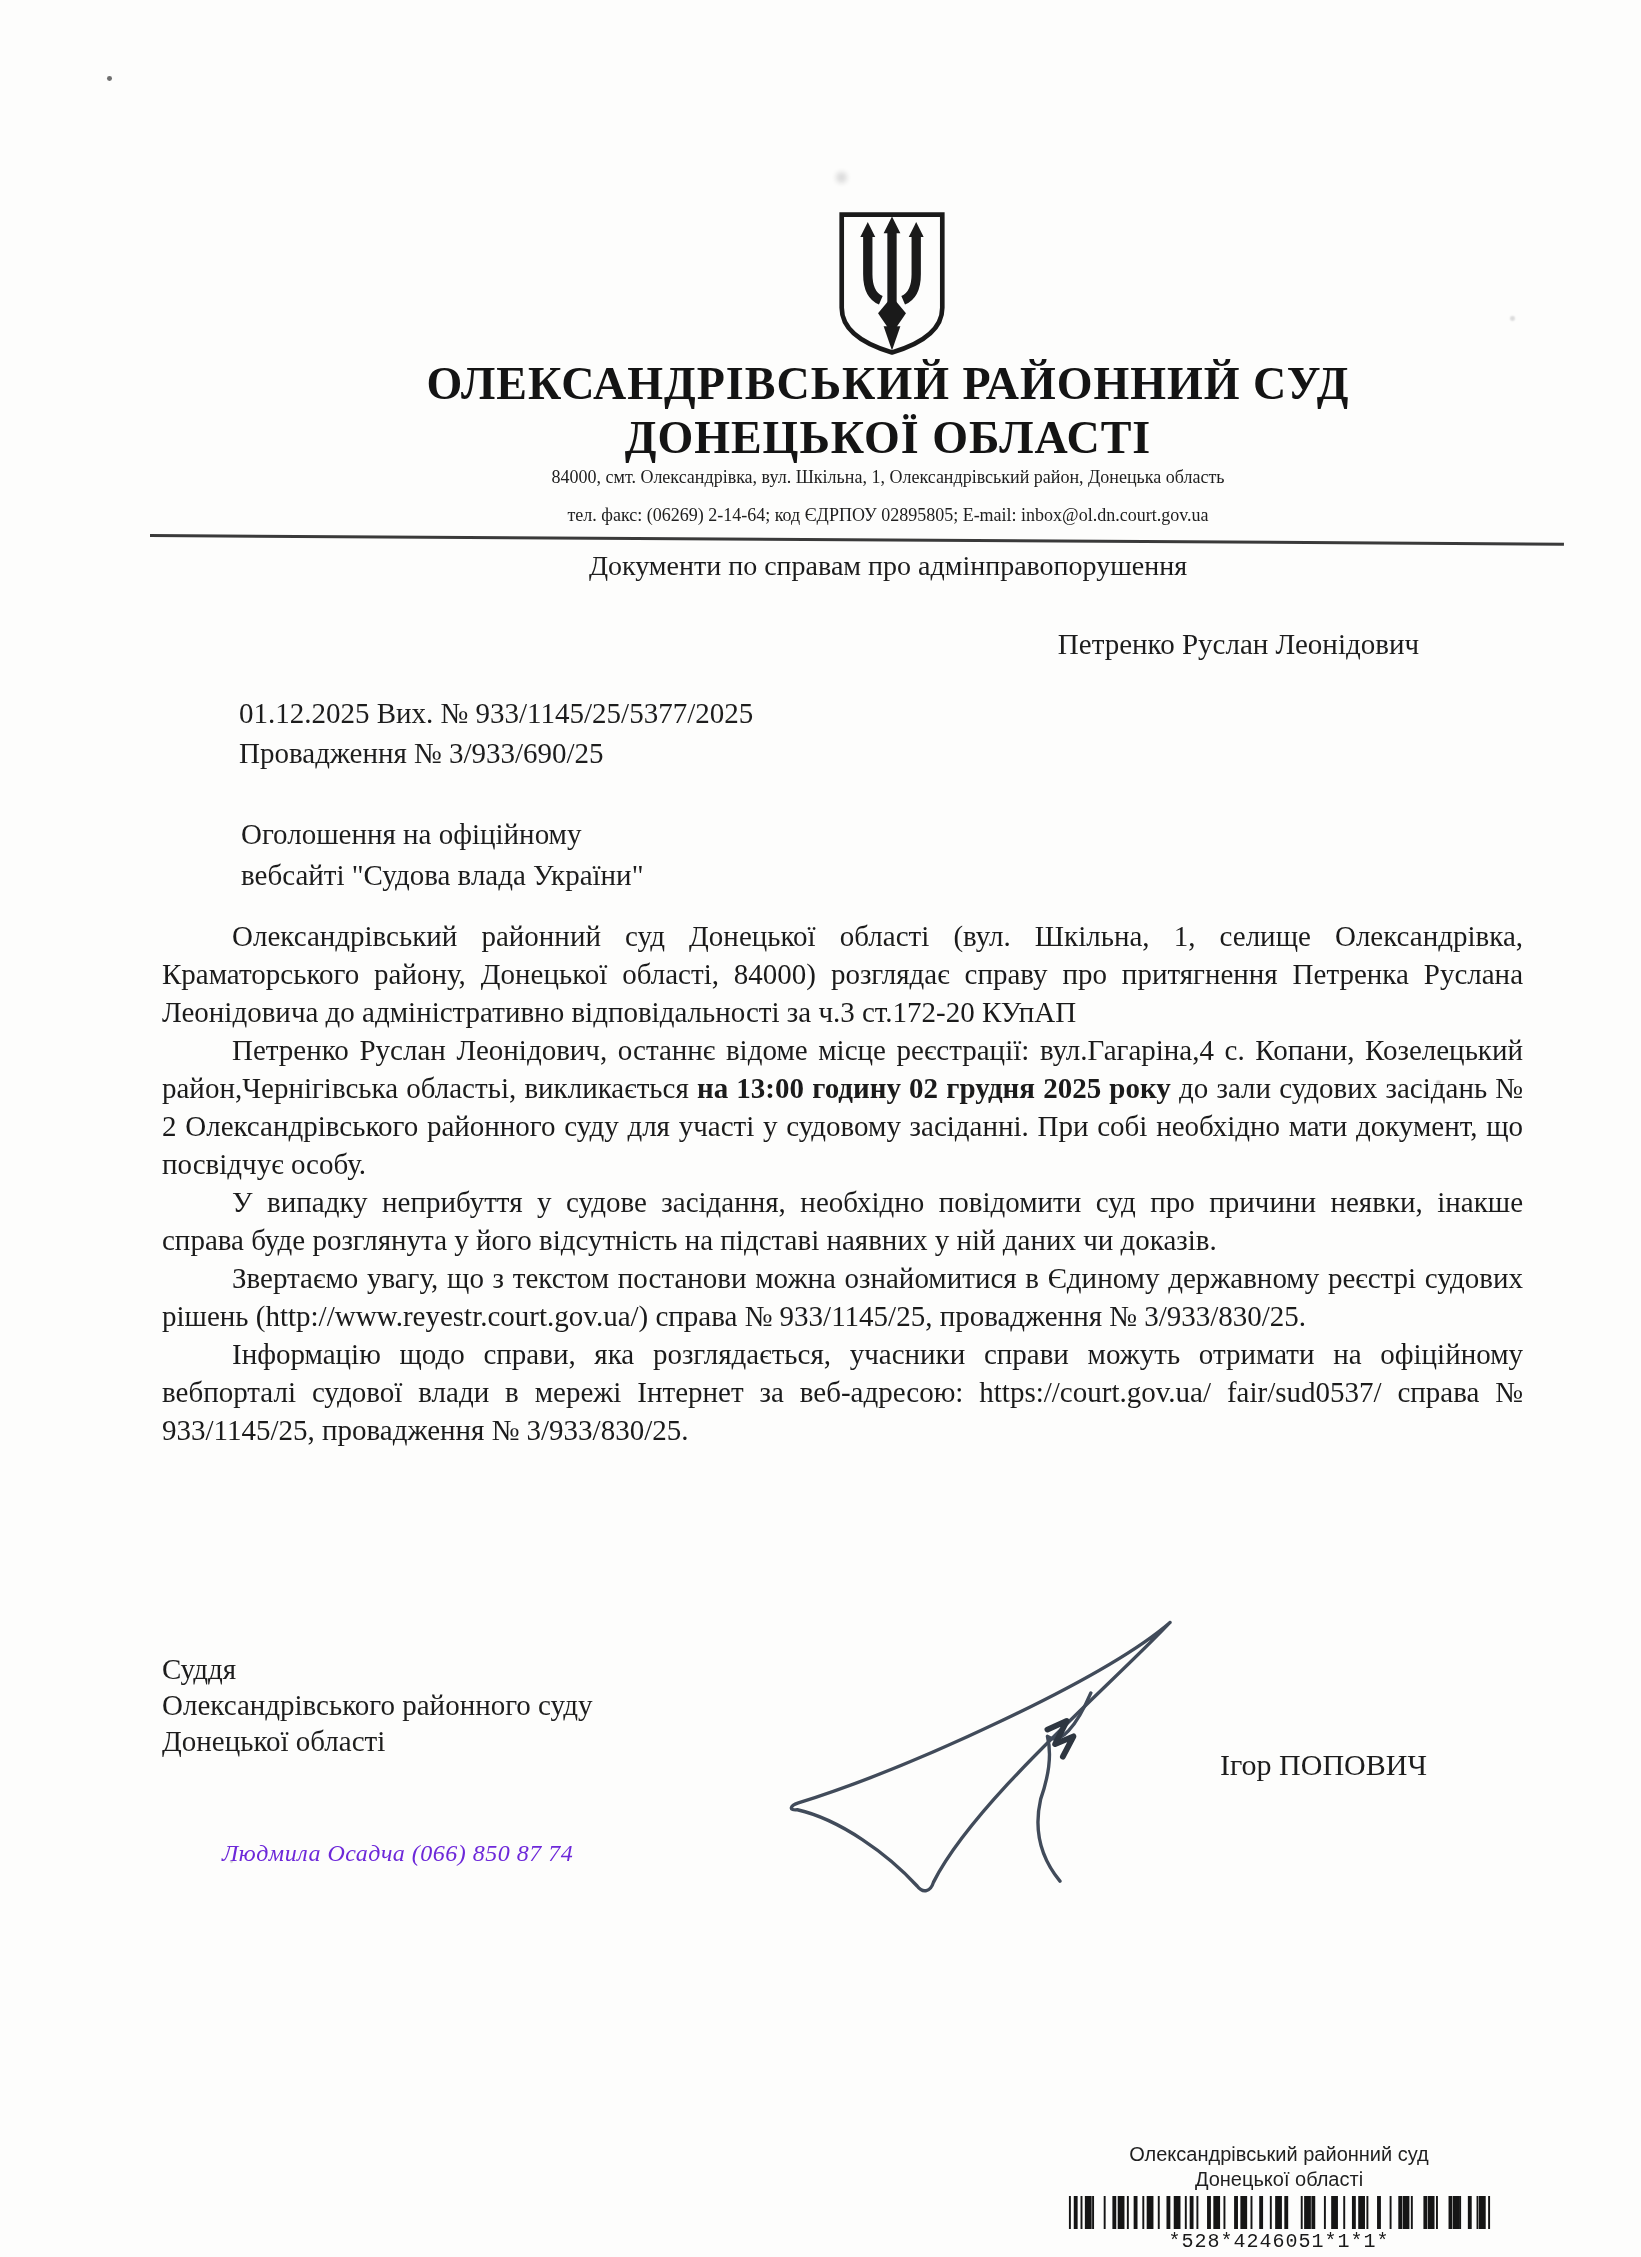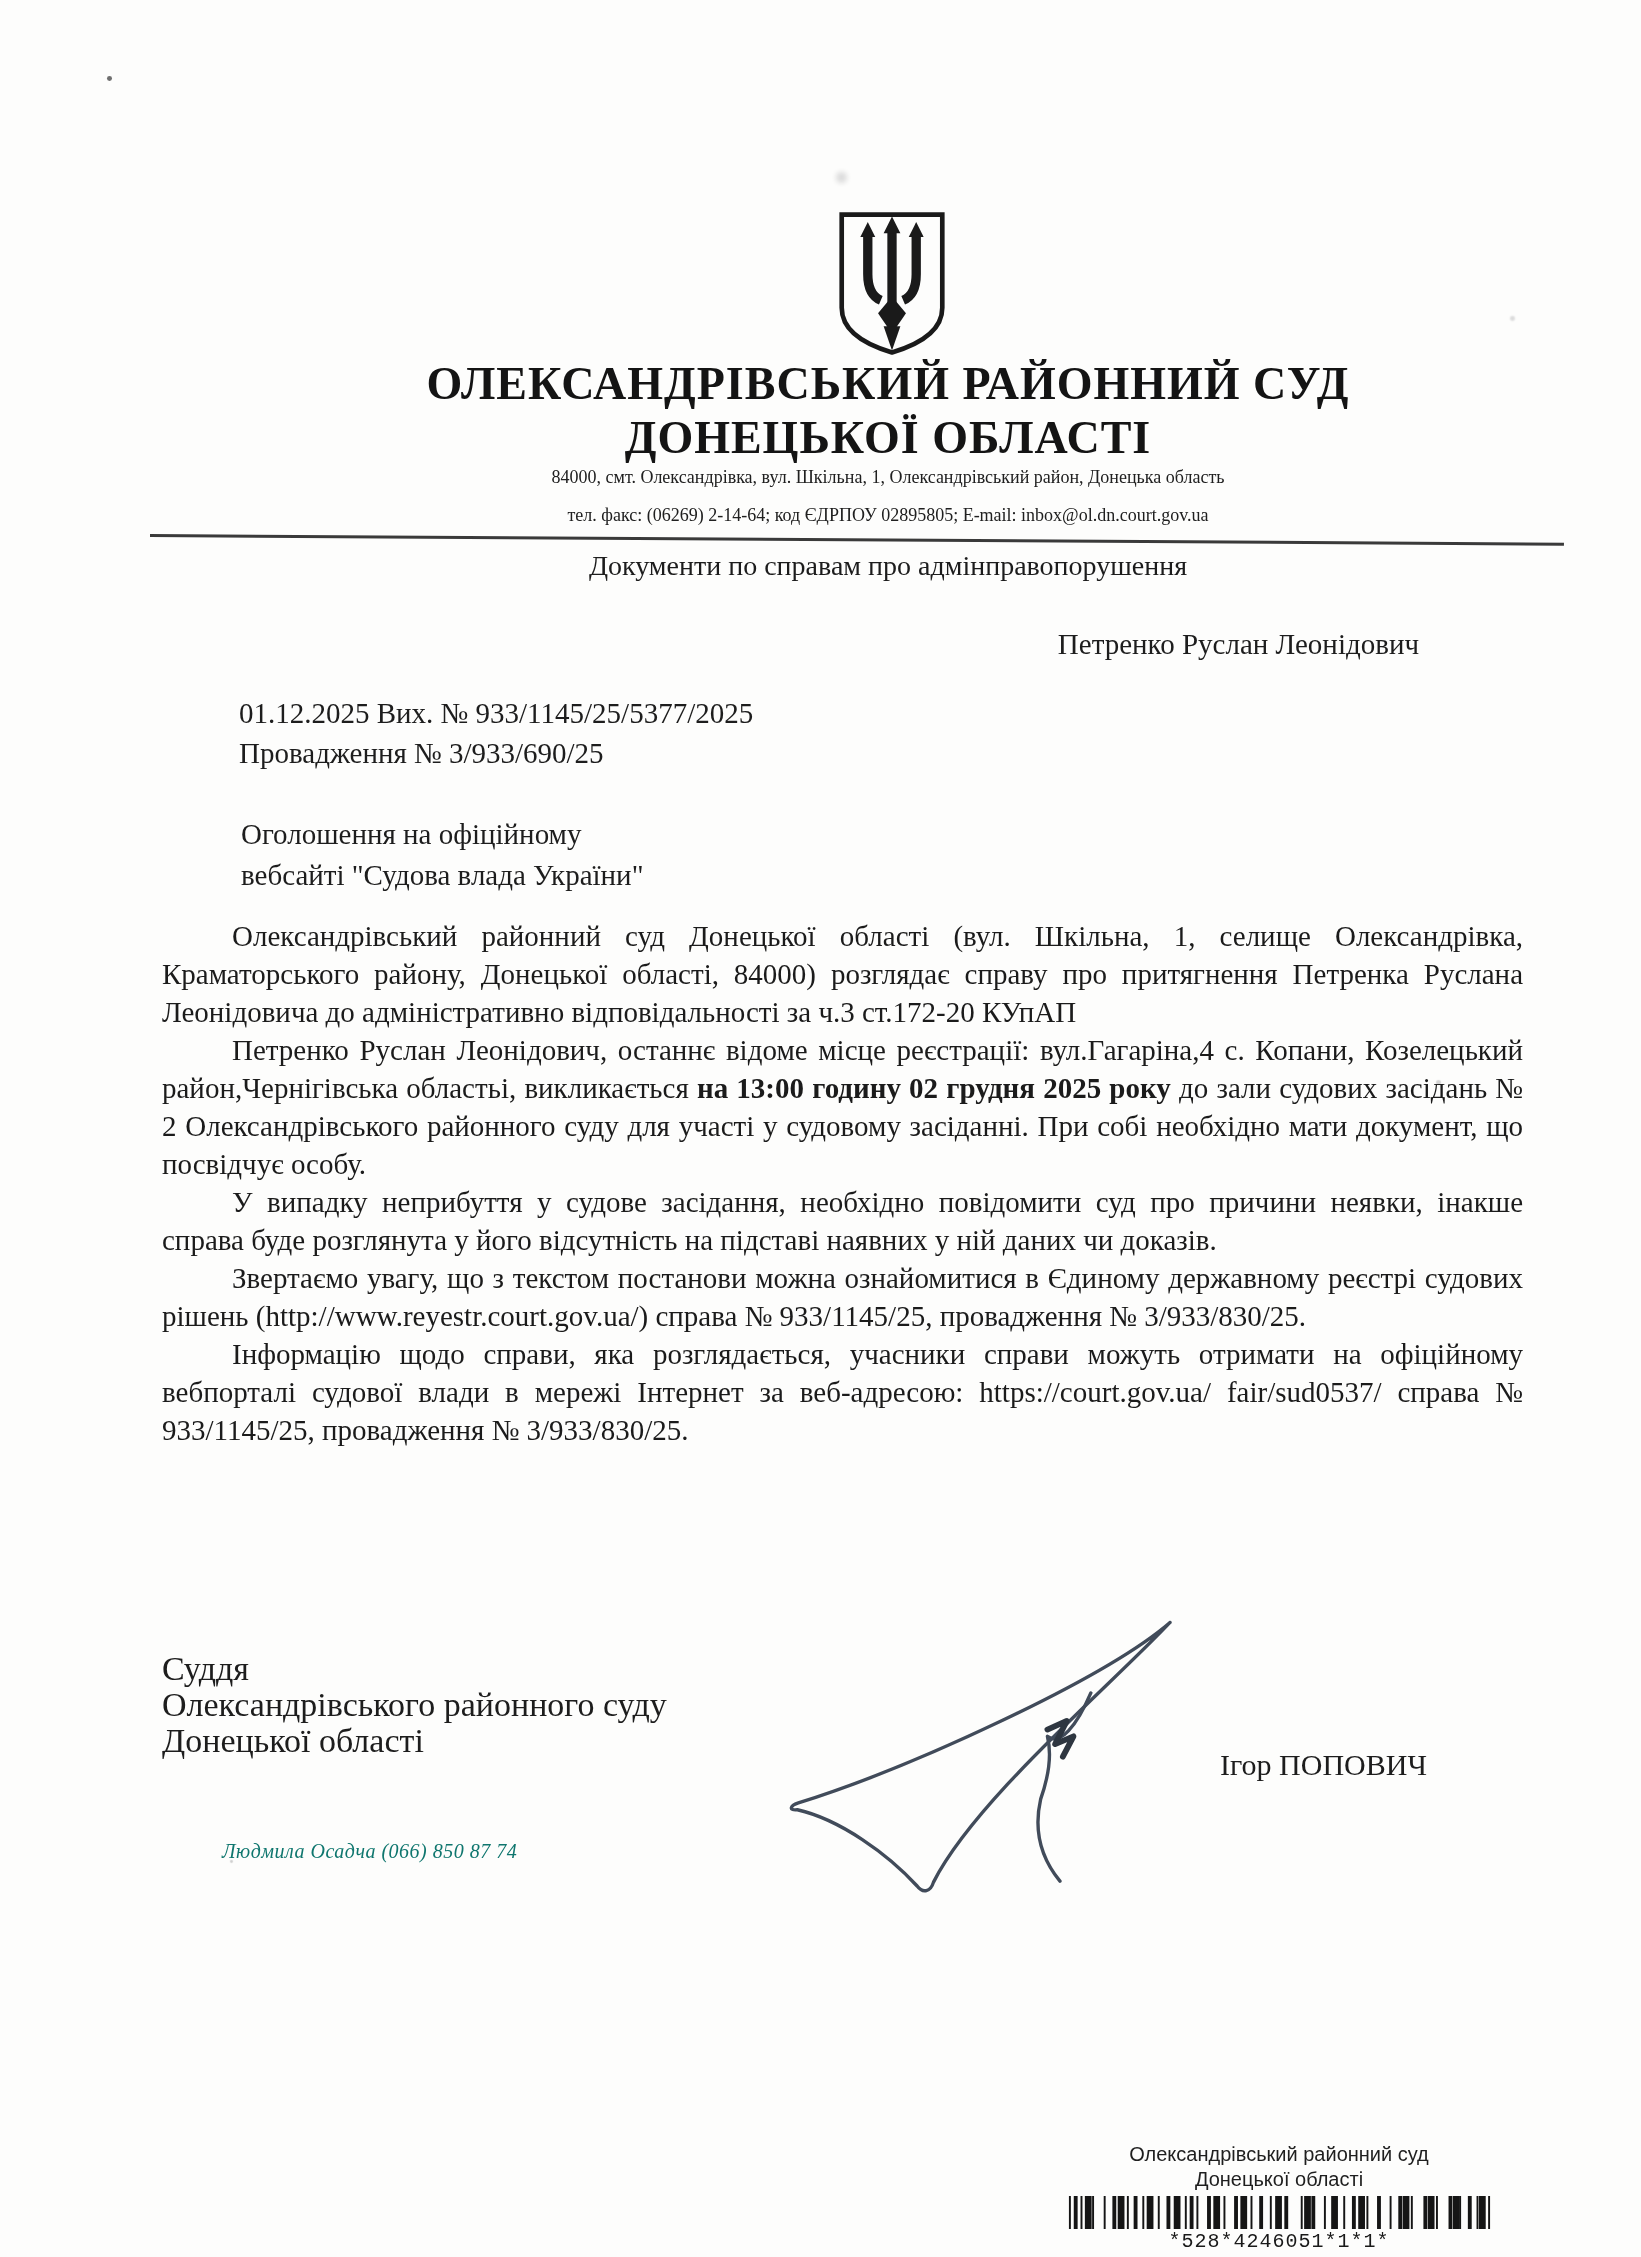--- a/index.html
+++ b/index.html
@@ -26,23 +26,23 @@
   .recipient{left:164px;top:628px;width:1255px;text-align:right;font-size:29px;}
   .ref-date{left:239px;top:697px;font-size:29px;white-space:nowrap;}
   .ref-proc{left:239px;top:737px;font-size:29px;white-space:nowrap;}
   .subject{left:241px;top:814px;font-size:29px;line-height:41px;}
   
   .body{left:162px;top:917px;width:1361px;font-size:29px;line-height:38px;
     text-align:justify;color:#1b1b1b;}
   .body p{margin:0;text-indent:70px;}
   .body b{font-weight:bold;}
   
-  .sig-titles{left:162px;top:1651px;font-size:34px;line-height:36px;}
+  .sig-titles{left:162px;top:1651px;font-size:29px;line-height:36px;}
   .signer{left:1220px;top:1748px;font-size:30px;white-space:nowrap;}
-  .clerk{left:222px;top:1840px;font-size:20px;font-style:italic;color:#0f766e;
+  .clerk{left:222px;top:1840px;font-size:24px;font-style:italic;color:#6d28d9;
     letter-spacing:0.5px;white-space:nowrap;}
   .sig-svg{left:753px;top:1601px;width:473px;height:319px;}
   
   .footer{left:1062px;top:2142px;width:434px;text-align:center;
     font-family:"Liberation Sans","DejaVu Sans",sans-serif;font-size:20px;
     line-height:25px;color:#1f1f1f;}
   .barcode{display:block;margin:3.9px auto 0 auto;width:425px;height:33px;}
   .barcode-text{font-family:Liberation Mono, monospace;
     font-size:20px;letter-spacing:1px;color:#1a1a1a;}
   

